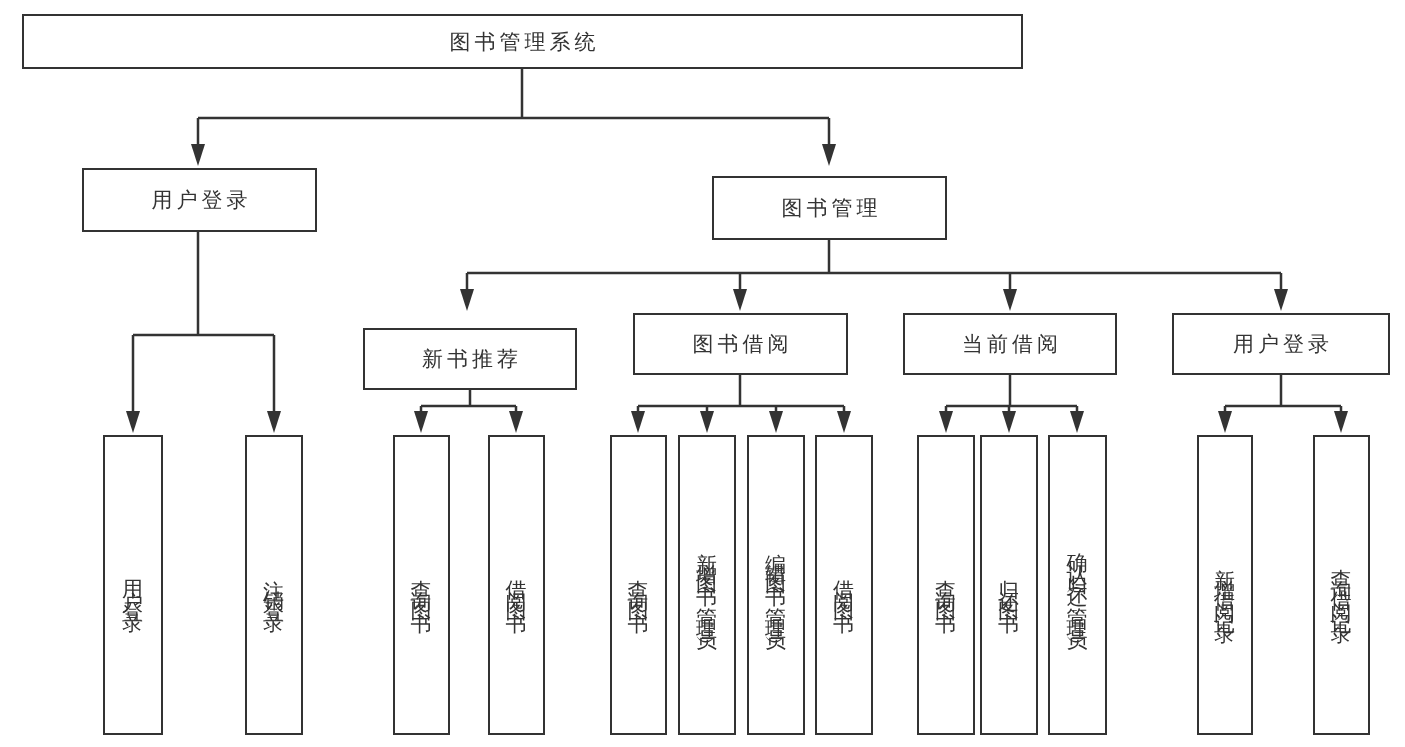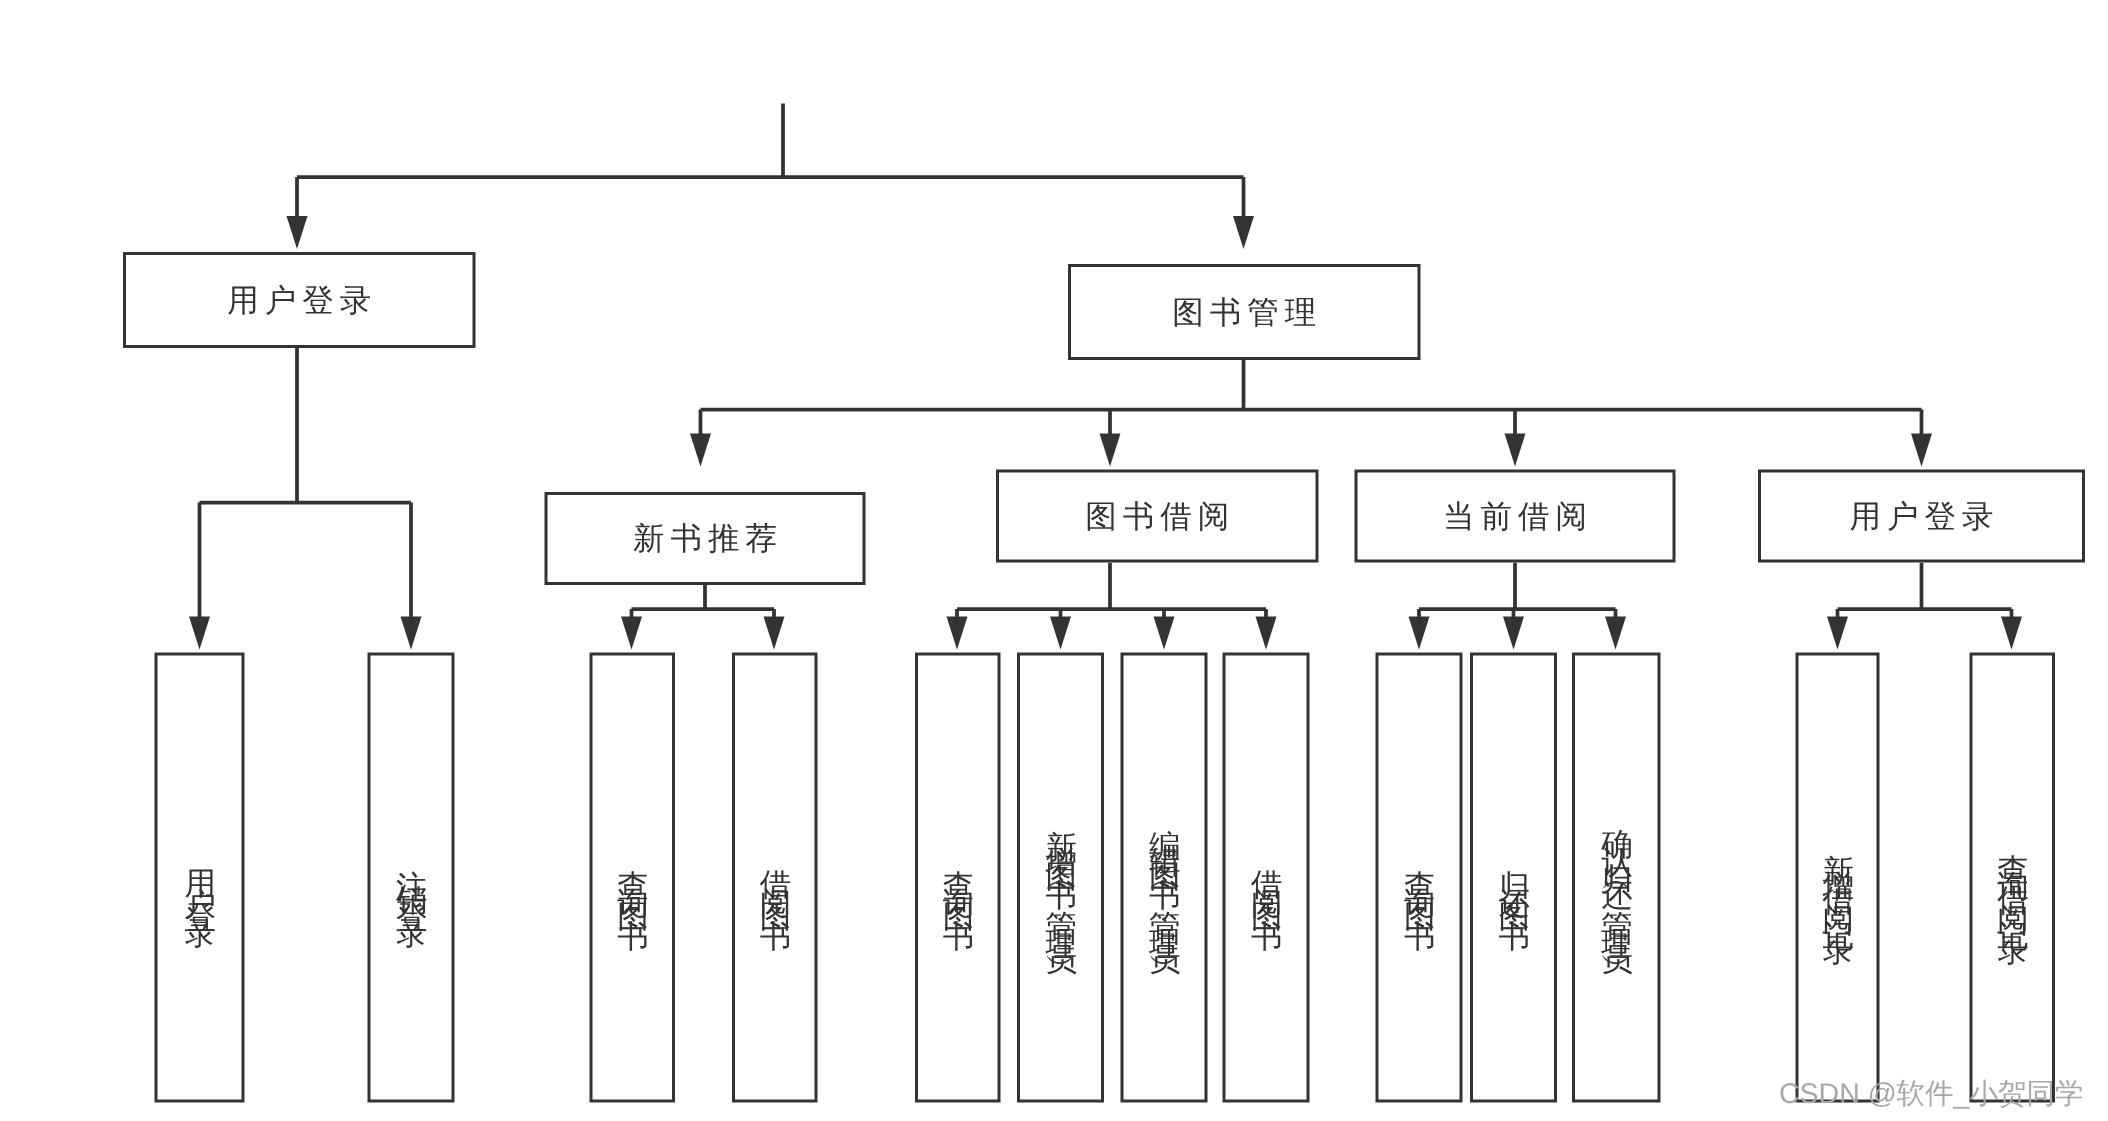--- a/index.html
+++ b/index.html
@@ -102,32 +102,35 @@
     <use href="#arrow" class="arrowhead" transform="translate(707,433)"></use>
     <use href="#arrow" class="arrowhead" transform="translate(776,433)"></use>
     <use href="#arrow" class="arrowhead" transform="translate(844,433)"></use>
     <use href="#arrow" class="arrowhead" transform="translate(946,433)"></use>
     <use href="#arrow" class="arrowhead" transform="translate(1009,433)"></use>
     <use href="#arrow" class="arrowhead" transform="translate(1077,433)"></use>
     <use href="#arrow" class="arrowhead" transform="translate(1225,433)"></use>
     <use href="#arrow" class="arrowhead" transform="translate(1341,433)"></use>
   </svg>
 
+  <div class="box" style="left:22px; top:14px; width:1001px; height:55px;">
+    <span class="h-label">图书管理系统</span>
+  </div>
 
   <div class="box" style="left:82px; top:168px; width:235px; height:64px;">
     <span class="h-label">用户登录</span>
   </div>
   <div class="box" style="left:712px; top:176px; width:235px; height:64px;">
     <span class="h-label">图书管理</span>
   </div>
 
   <div class="box" style="left:363px; top:313px; width:214px; height:62px;margin-top:15px;">
     <span class="h-label">新书推荐</span>
   </div>
-  <div class="box" style="left:664px; top:313px; width:215px; height:62px;">
+  <div class="box" style="left:633px; top:313px; width:215px; height:62px;">
     <span class="h-label">图书借阅</span>
   </div>
   <div class="box" style="left:903px; top:313px; width:214px; height:62px;">
     <span class="h-label">当前借阅</span>
   </div>
   <div class="box" style="left:1172px; top:313px; width:218px; height:62px;">
     <span class="h-label">用户登录</span>
   </div>
 
   <div class="box" style="left:103px; top:435px; width:60px; height:300px;">
@@ -167,15 +170,14 @@
     <span class="v-label">确认归还（管理员）</span>
   </div>
 
   <div class="box" style="left:1197px; top:435px; width:56px; height:300px;">
     <span class="v-label">新增借阅记录</span>
   </div>
   <div class="box" style="left:1313px; top:435px; width:57px; height:300px;">
     <span class="v-label">查询借阅记录</span>
   </div>
 
-  <div class="watermark">CSDN @软件_小贺同学</div>
 
 </div>
 
 </body></html>

